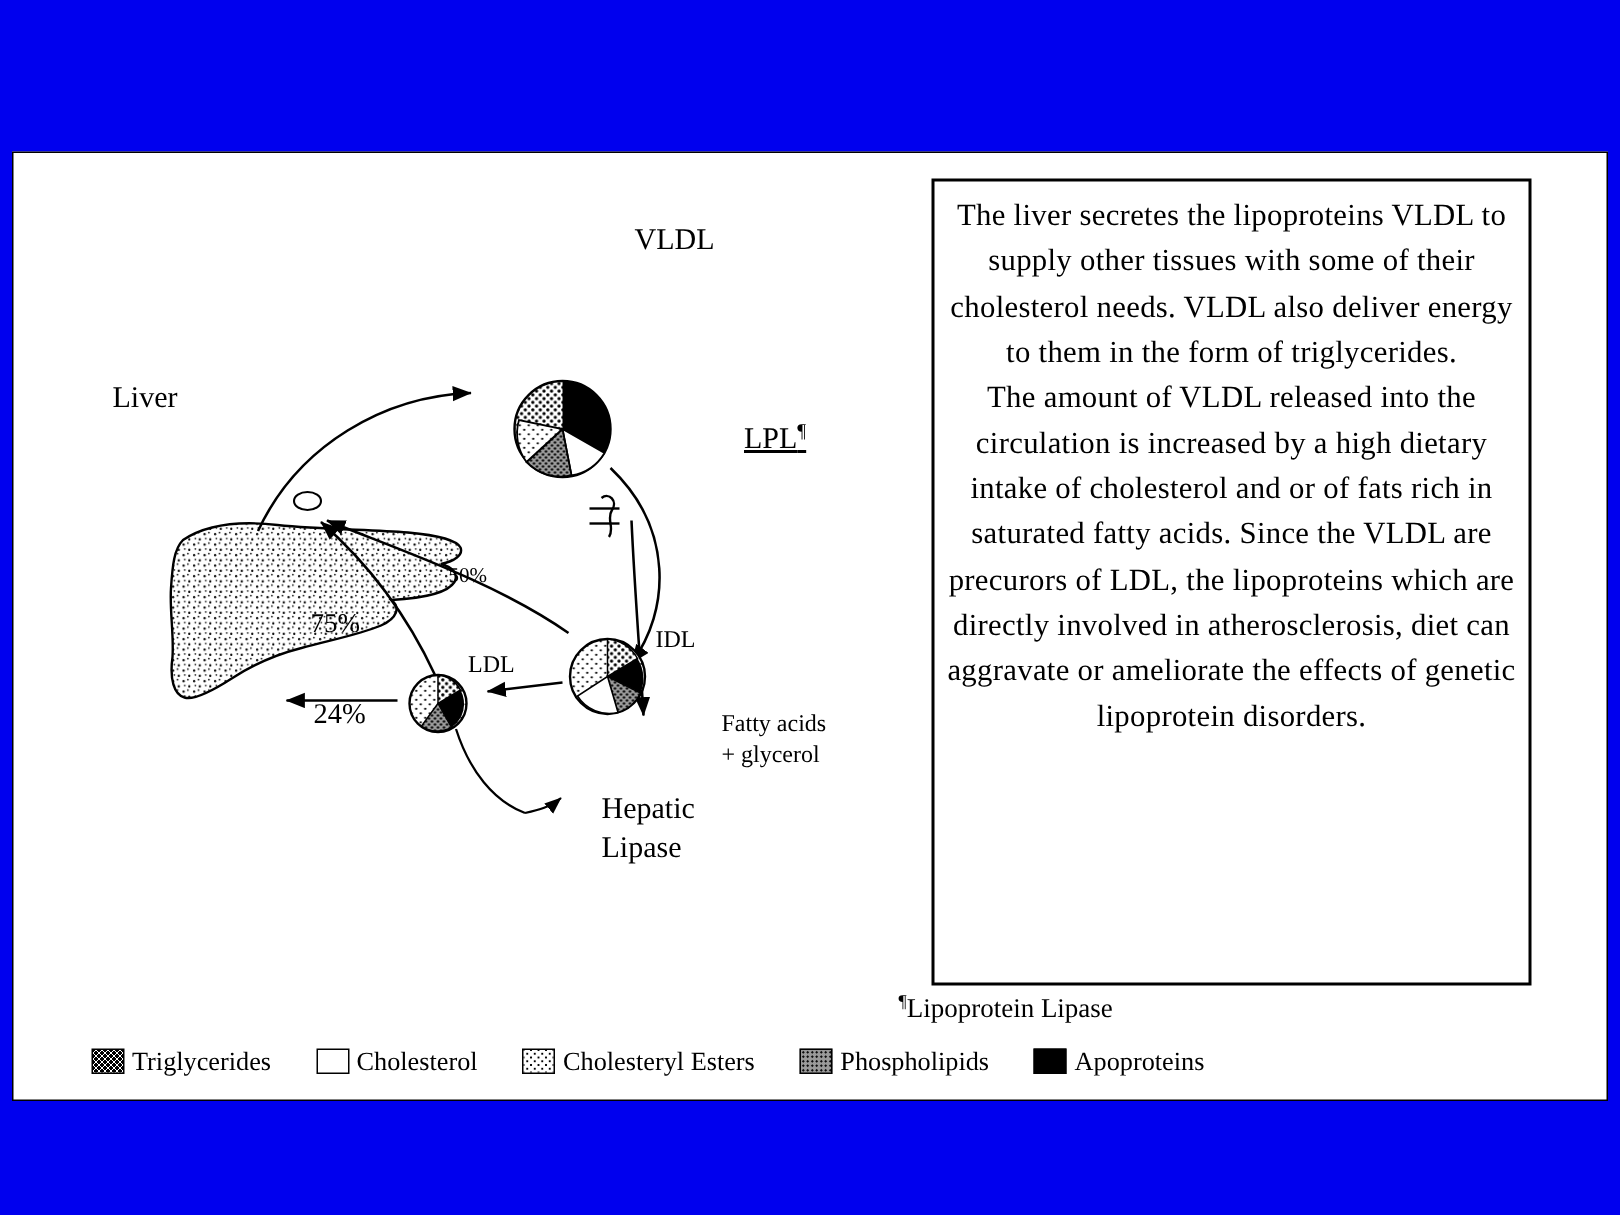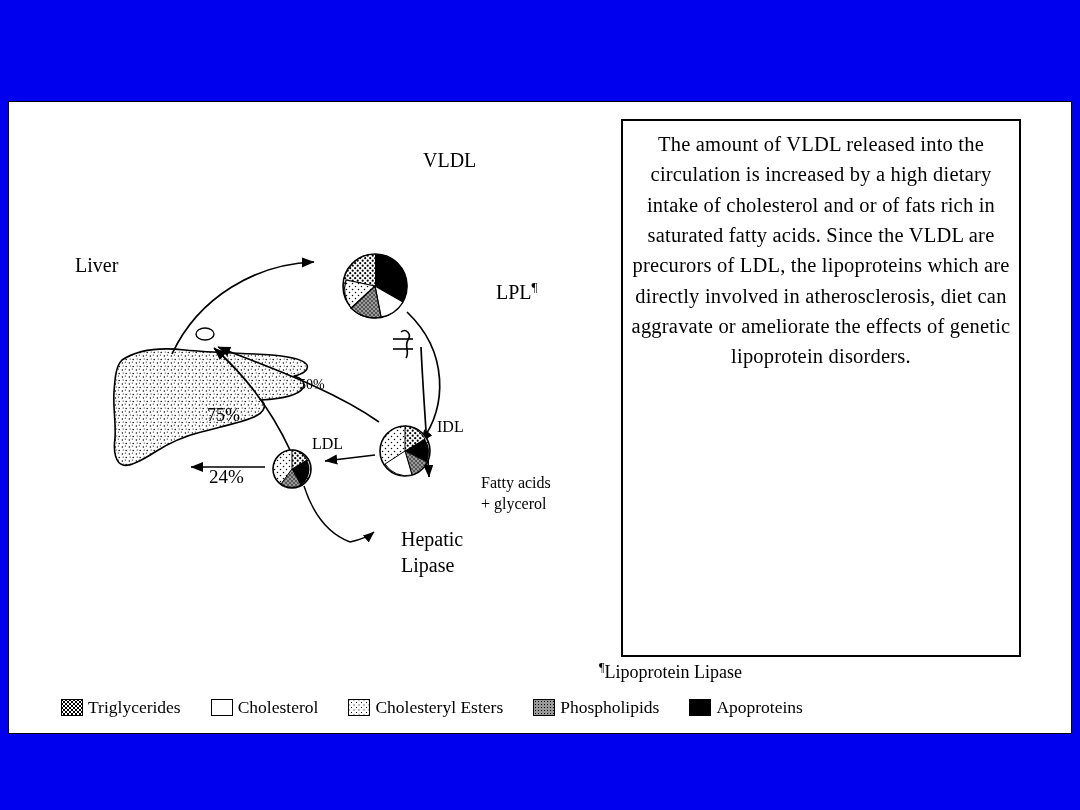--- a/index.html
+++ b/index.html
@@ -226,30 +226,31 @@
     <div class="lbl" style="left:414px; top:48px; font-size:20px;">VLDL</div>
 
     <div class="lbl" style="left:428px; top:316px; font-size:16px;">IDL</div>
 
     <div class="lbl" style="left:303px; top:333px; font-size:16px;">LDL</div>
 
 
     <div class="lbl" style="left:472px; top:370px; font-size:16px; line-height:1.32;"><span>Fatty acids
 + glycerol</span></div>
 
-    <div class="lbl" style="left:487px; top:178px; font-size:20px;"><span>LPL</span><span style="font-size:13px; vertical-align:super;">¶</span></div>
+    <div class="lbl" style="left:487px; top:178px; font-size:20px;text-decoration:underline;"><span>LPL</span><span style="font-size:13px; vertical-align:super;">¶</span></div>
 
     <div class="lbl" style="left:392px; top:424px; font-size:20px; line-height:1.32;"><span>Hepatic
 Lipase</span></div>
 
     <div class="lbl" style="left:250px; top:275px; font-size:14px;margin-left:40px;">50%</div>
     <div class="lbl" style="left:198px; top:304px; font-size:18px;text-align:right;">75%</div>
     <div class="lbl" style="left:200px; top:365px; font-size:19px;">24%</div>
 
     <div id="textbox">
+      <p>The liver secretes the lipoproteins VLDL to supply other tissues  with some of their cholesterol needs.  VLDL also deliver energy to them in the form of triglycerides.</p>
       <p>The amount of VLDL released into the circulation is increased by a high dietary intake of cholesterol and or of fats rich in saturated fatty acids.  Since the VLDL are precurors of LDL, the lipoproteins which are directly involved in atherosclerosis, diet can aggravate or ameliorate the effects of genetic lipoprotein disorders.</p>
     </div>
 
     <div id="footnote"><span class="sup">¶</span><span>Lipoprotein Lipase</span></div>
 
     <div id="legend">
       <div class="legend-item">
         <span class="swatch sw-tg"></span>
         <span>Triglycerides</span>
       </div>

